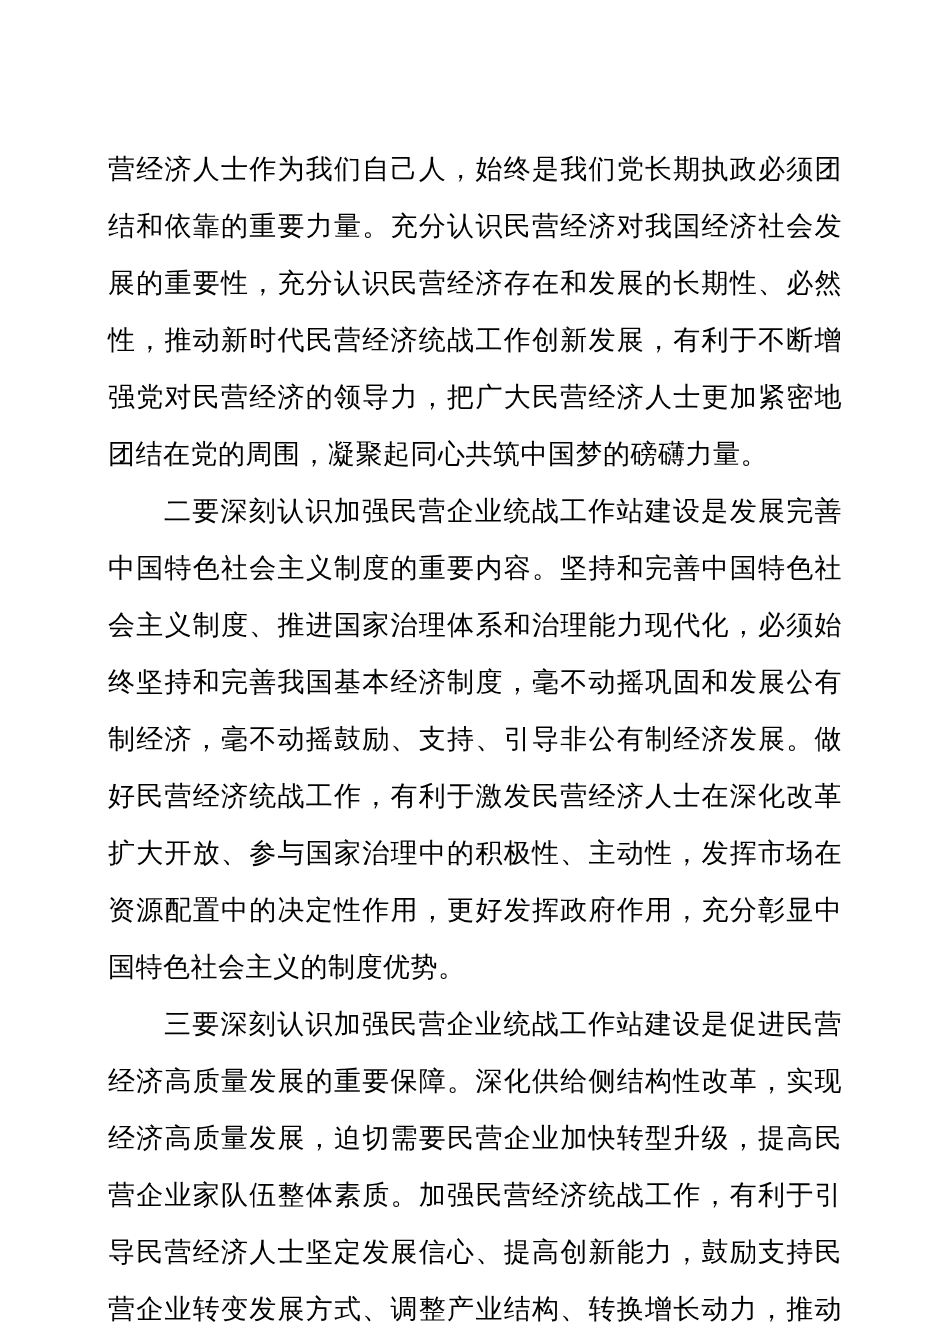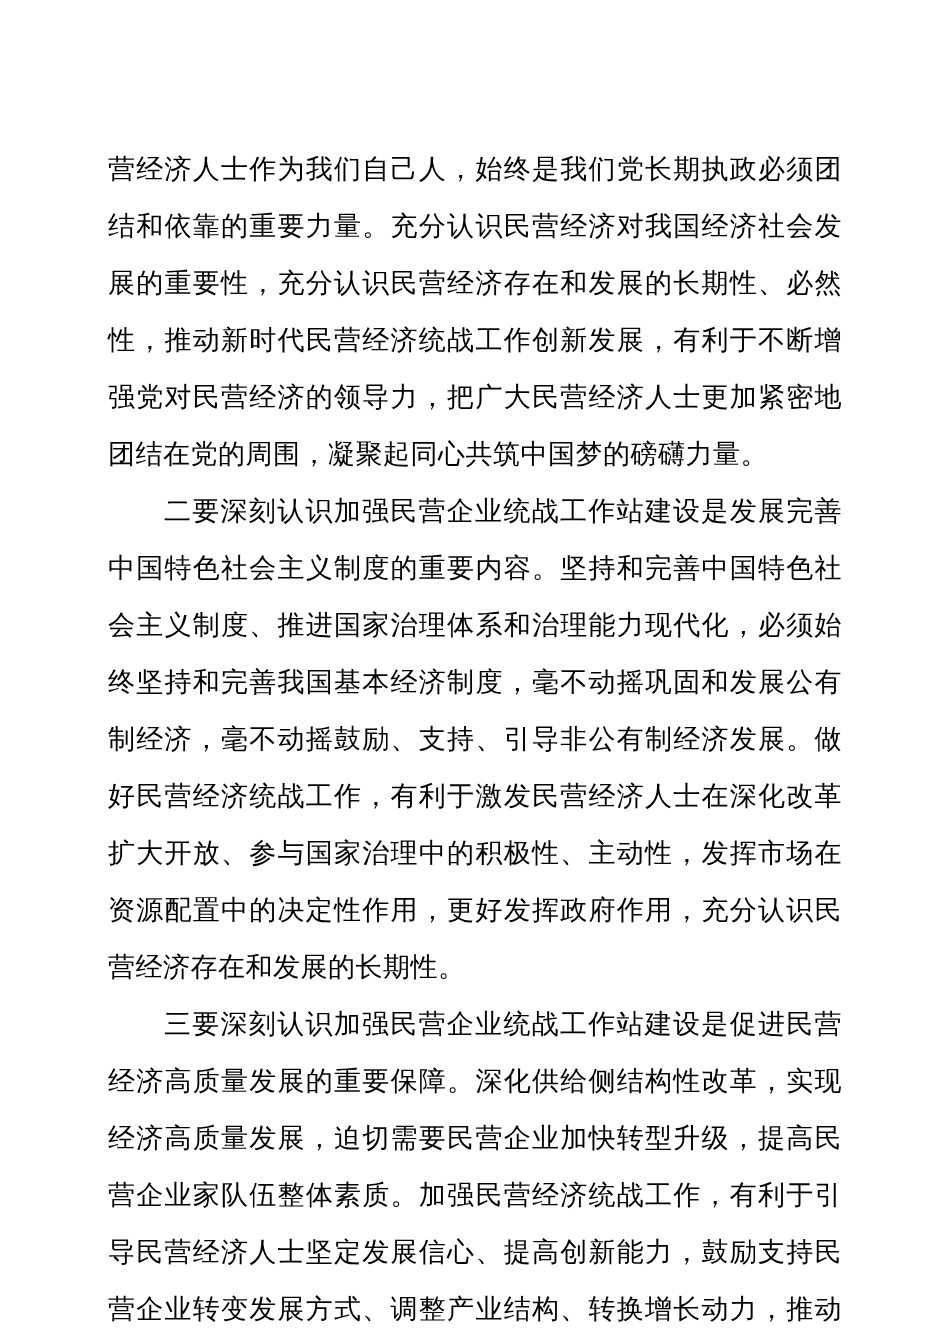--- a/index.html
+++ b/index.html
@@ -35,17 +35,17 @@
   .para.indent {
     text-indent: 56px;
   }
 </style>
 </head>
 <body>
 
 <div class="page">
   <div class="content">
     <p class="para">营经济人士作为我们自己人，始终是我们党长期执政必须团结和依靠的重要力量。充分认识民营经济对我国经济社会发展的重要性，充分认识民营经济存在和发展的长期性、必然性，推动新时代民营经济统战工作创新发展，有利于不断增强党对民营经济的领导力，把广大民营经济人士更加紧密地团结在党的周围，凝聚起同心共筑中国梦的磅礴力量。</p>
-    <p class="para indent">二要深刻认识加强民营企业统战工作站建设是发展完善中国特色社会主义制度的重要内容。坚持和完善中国特色社会主义制度、推进国家治理体系和治理能力现代化，必须始终坚持和完善我国基本经济制度，毫不动摇巩固和发展公有制经济，毫不动摇鼓励、支持、引导非公有制经济发展。做好民营经济统战工作，有利于激发民营经济人士在深化改革扩大开放、参与国家治理中的积极性、主动性，发挥市场在资源配置中的决定性作用，更好发挥政府作用，充分认识民营经济存在和发展的长期性。</p>
+    <p class="para indent">二要深刻认识加强民营企业统战工作站建设是发展完善中国特色社会主义制度的重要内容。坚持和完善中国特色社会主义制度、推进国家治理体系和治理能力现代化，必须始终坚持和完善我国基本经济制度，毫不动摇巩固和发展公有制经济，毫不动摇鼓励、支持、引导非公有制经济发展。做好民营经济统战工作，有利于激发民营经济人士在深化改革扩大开放、参与国家治理中的积极性、主动性，发挥市场在资源配置中的决定性作用，更好发挥政府作用，充分彰显中国特色社会主义的制度优势。</p>
     <p class="para indent">三要深刻认识加强民营企业统战工作站建设是促进民营经济高质量发展的重要保障。深化供给侧结构性改革，实现经济高质量发展，迫切需要民营企业加快转型升级，提高民营企业家队伍整体素质。加强民营经济统战工作，有利于引导民营经济人士坚定发展信心、提高创新能力，鼓励支持民营企业转变发展方式、调整产业结构、转换增长动力，推动民营经济更好发展。</p>
 
   </div>
 </div>
 
 </body></html>

